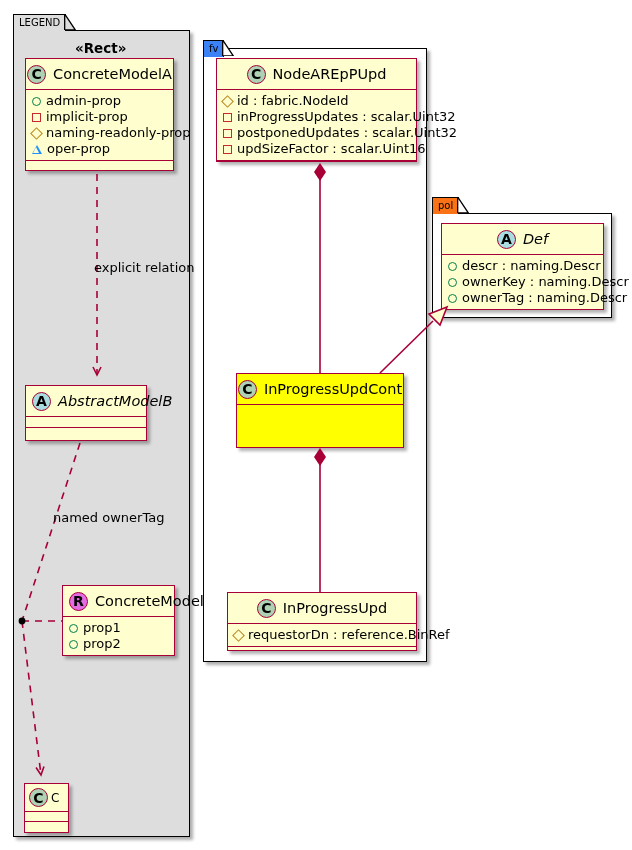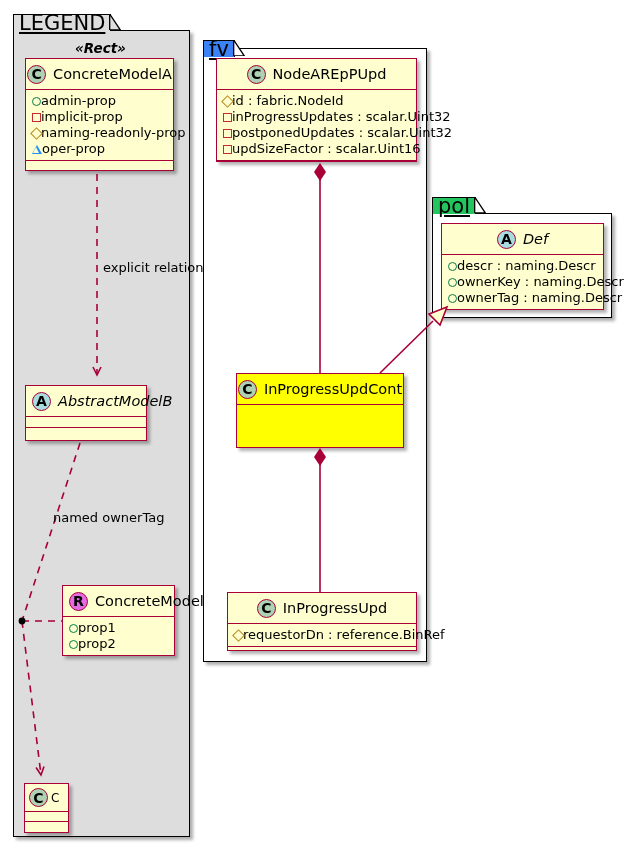--- a/index.html
+++ b/index.html
@@ -3,35 +3,35 @@
 <meta charset="utf-8">
 <style>
   html,body{margin:0;padding:0;background:#ffffff;}
   body{width:632px;height:850px;position:relative;overflow:hidden;
        font-family:"DejaVu Sans","Liberation Sans",sans-serif;}
   #stage{position:absolute;left:0;top:0;width:632px;height:850px;}
   .pkg-body{position:absolute;box-sizing:border-box;border:1.5px solid #000;
             box-shadow:3px 3px 3px rgba(0,0,0,.32);}
   .pkg-tab{position:absolute;box-sizing:border-box;border:1.5px solid #000;
            border-bottom:none;display:flex;align-items:center;padding:0 5px;
-           font-size:21px;color:#000;line-height:1;text-decoration:underline;}
+           font-size:10px;color:#000;line-height:1;}
   .pkg-tab .fold{position:absolute;right:-11px;top:-1.5px;width:12px;height:100%;}
 
   
   .cls{position:absolute;box-sizing:border-box;border:1.5px solid #A80036;
        background:#FEFECE;box-shadow:3px 3px 3px rgba(0,0,0,.30);}
   .cls.hl{background:#FFFF00;}
   .cls .hdr{display:flex;align-items:center;justify-content:center;
             box-sizing:border-box;border-bottom:1.5px solid #A80036;
             height:31px;gap:7px;font-size:14.5px;color:#000;}
   .cls .attrs{box-sizing:border-box;border-bottom:1.5px solid #A80036;
               padding:3px 5px 3px 6px;}
   .cls .meths{box-sizing:border-box;height:11px;}
   .cls .sep{box-sizing:border-box;border-bottom:1.5px solid #A80036;height:11px;}
-  .attr{display:flex;align-items:center;font-size:13px;color:#000;
+  .attr{display:flex;align-items:center;gap:5px;font-size:13px;color:#000;
         line-height:16px;white-space:nowrap;}
   .cname{font-size:14.5px;color:#000;white-space:nowrap;}
   .cname.ital{font-style:italic;}
   .cname.sm{font-size:12px;}
 
   
   .badge{width:19px;height:19px;border-radius:50%;display:flex;
          align-items:center;justify-content:center;font-size:14px;
          font-weight:bold;box-sizing:border-box;flex:0 0 auto;}
   .badge.c{background:#ADD1B2;border:1.5px solid #A80036;color:#000;}
@@ -44,21 +44,21 @@
              width:9px;height:9px;box-sizing:border-box;}
   .gl.square{border:1.4px solid #C82930;width:9px;height:9px;box-sizing:border-box;}
   .gl.diamond{width:9px;height:9px;box-sizing:border-box;
               border:1.4px solid #B8861B;transform:rotate(45deg);}
   .gl.triangle{width:0;height:0;border-left:5.5px solid transparent;
                border-right:5.5px solid transparent;border-bottom:9.5px solid #1E90FF;}
   .gl.triangle::after{content:"";position:absolute;left:-3.6px;top:2.2px;
                width:0;height:0;border-left:3.9px solid transparent;
                border-right:3.9px solid transparent;border-bottom:6.8px solid #FEFECE;}
 
-  .stereo{position:absolute;font-size:13.5px;font-style:italic;color:#000;
+  .stereo{position:absolute;font-size:13.5px;color:#000;
           font-weight:bold;}
   .edgelabel{position:absolute;font-size:13px;color:#000;white-space:nowrap;}
 
   svg.links{position:absolute;left:0;top:0;width:632px;height:850px;
             pointer-events:none;overflow:visible;}
 </style>
 </head>
 <body>
 
 <div id="stage">
@@ -185,21 +185,21 @@
     <div class="attrs">
       <div class="attr">
         <span class="gl diamond"></span>
         <span>requestorDn : reference.BinRef</span>
       </div>
     </div>
     <div class="meths"></div>
   </div>
 
   <div class="pkg-body" style="left:432px;top:213px;width:180px;height:105px;background:#FFFFFF;"></div>
-  <div class="pkg-tab" style="left:432px;top:197px;height:17px;background:#22c55e;">
+  <div class="pkg-tab" style="left:432px;top:197px;height:17px;background:#f97316;">
     <span>pol</span>
     <svg class="fold" viewBox="0 0 12 18">
       <polygon points="0,0 12,18 0,18" fill="#FFFFFF" stroke="#000" stroke-width="1.5"></polygon>
     </svg>
   </div>
 
   <div class="cls" style="left:441px;top:223px;width:163px;height:87px;">
     <div class="hdr">
       <span class="badge a">A</span>
       <span class="cname ital">Def</span>
@@ -248,16 +248,16 @@
       <line x1="320" y1="457" x2="320" y2="592" stroke="#A80036" stroke-width="1.6"></line>
       <polygon points="320,448 326,457 320,466 314,457" fill="#A80036"></polygon>
     </g>
 
     <g>
       <line x1="380" y1="373" x2="433" y2="321" stroke="#A80036" stroke-width="1.6"></line>
       <polygon points="447,307 429,314 440,325" fill="#FEFECE" stroke="#A80036" stroke-width="1.6"></polygon>
     </g>
   </svg>
 
-  <div class="edgelabel" style="left:94px;top:260px;margin-left:9px;">explicit relation</div>
+  <div class="edgelabel" style="left:94px;top:260px;">explicit relation</div>
   <div class="edgelabel" style="left:53px;top:510px;">named ownerTag</div>
 
 </div>
 
 </body></html>

